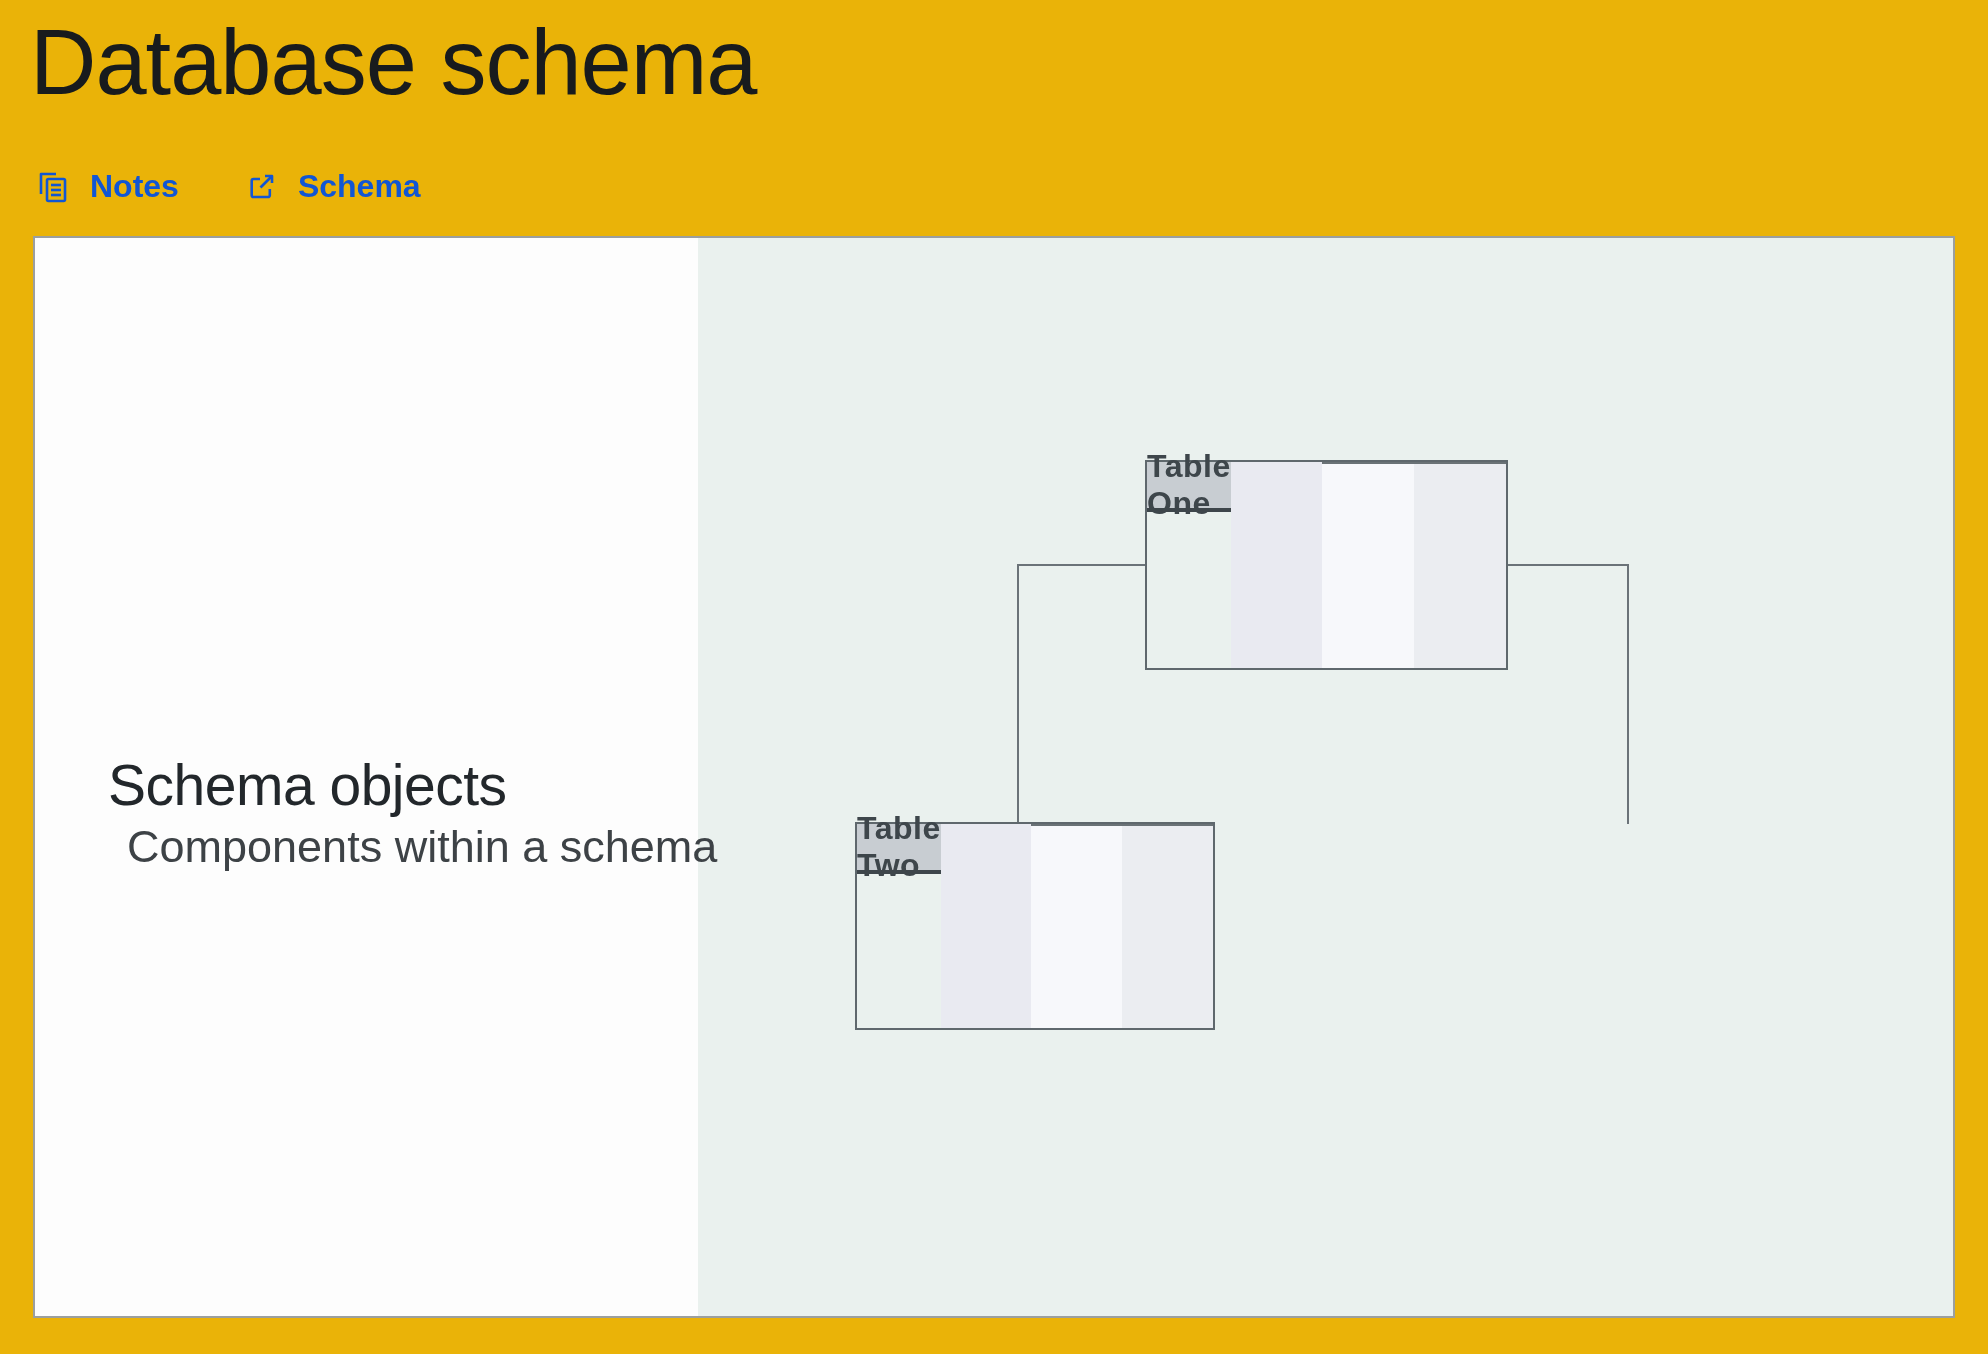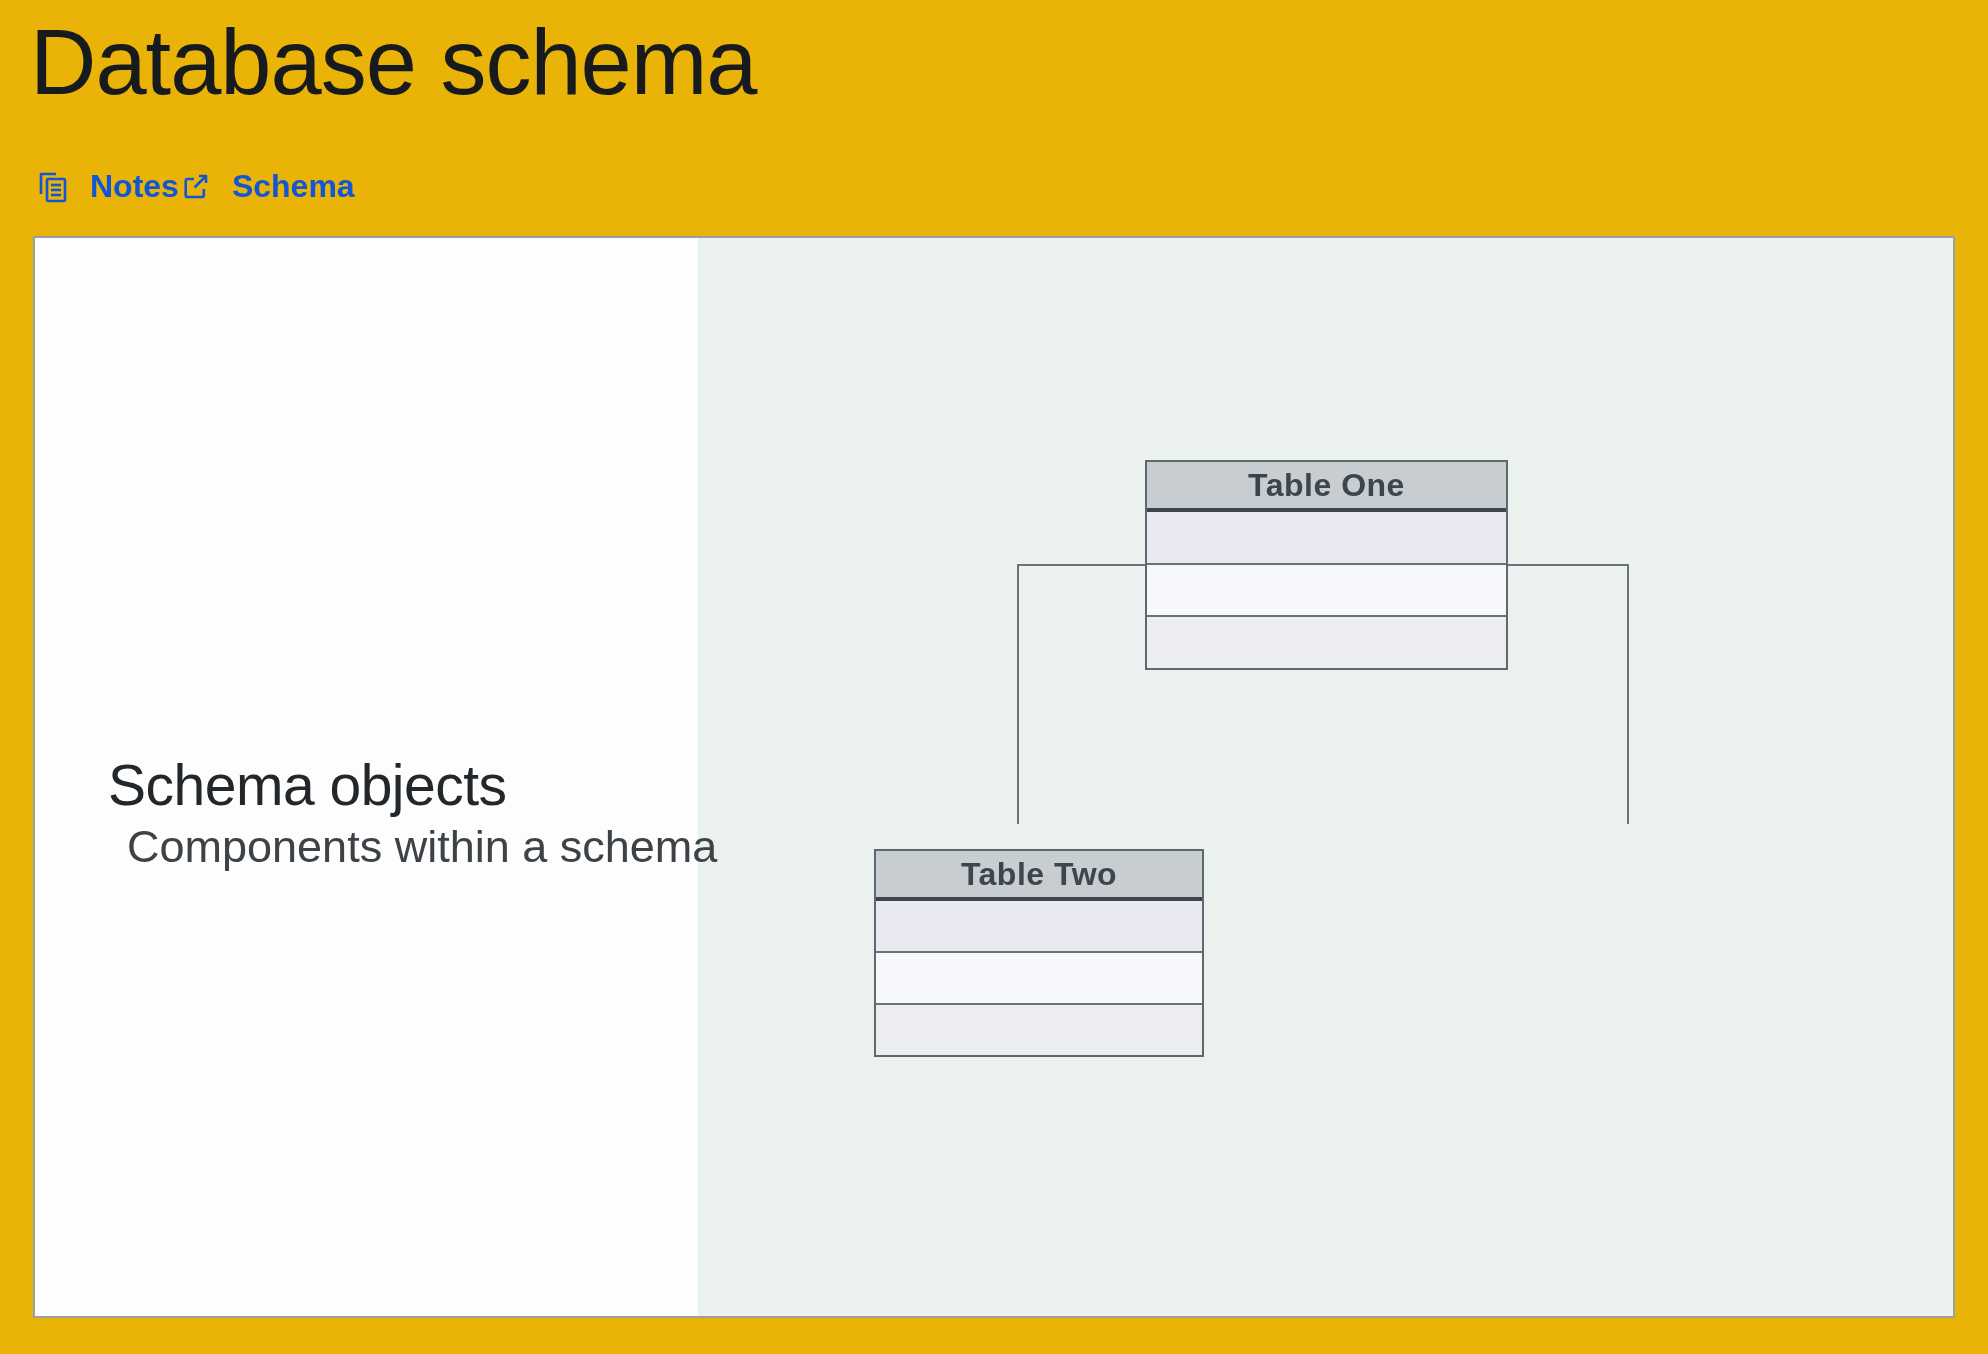--- a/index.html
+++ b/index.html
@@ -26,20 +26,21 @@
     font-family: "Liberation Sans", sans-serif;
   }
 
   
   .toolbar {
     position: absolute;
     left: 38px;
     top: 168px;
     display: flex;
     align-items: flex-end;
+    gap: 66px;
   }
   .tool-link {
     display: flex;
     align-items: center;
     gap: 21px;
     cursor: pointer;
     text-decoration: none;
   }
   .tool-link .label {
     font-size: 32px;
@@ -99,21 +100,20 @@
   .connectors polyline {
     fill: none;
     stroke: var(--connector, #6b7378);
     stroke-width: 2;
   }
 
   
   .db-table {
     position: absolute;
     display: flex;
-    flex-direction: column;
     border: 2px solid var(--tableborder, #5f686d);
   }
   .db-table-header {
     height: 50px;
     flex: 0 0 50px;
     background: var(--headerbg, #c8cdd2);
     border-bottom: 4px solid var(--headertext, #3e464b);
     display: flex;
     align-items: center;
     justify-content: center;
@@ -122,21 +122,21 @@
     letter-spacing: 0.5px;
     color: var(--headertext, #3e464b);
   }
   .db-row { flex: 1 1 auto; }
   .db-row + .db-row { border-top: 2px solid var(--rowsep, #6a7276); }
   .db-row.r1 { background: var(--row1, #e9eaf1); }
   .db-row.r2 { background: var(--row2, #f7f8fb); }
   .db-row.r3 { background: var(--row3, #ebedf1); }
 
   #table-one   { left: 1110px; top: 222px; width: 363px; height: 210px; }
-  #table-two   { left: 820px;  top: 611px; width: 330px; height: 208px; margin-left: 19px; }
+  #table-two   { left: 820px;  top: 584px; width: 360px; height: 208px; }
   #table-three { left: 1410px; top: 584px; width: 365px; height: 208px; }
 </style>
 </head>
 <body>
 
 <div class="canvas">
 
   <h1 class="page-title">Database schema</h1>
 
   <div class="toolbar">

